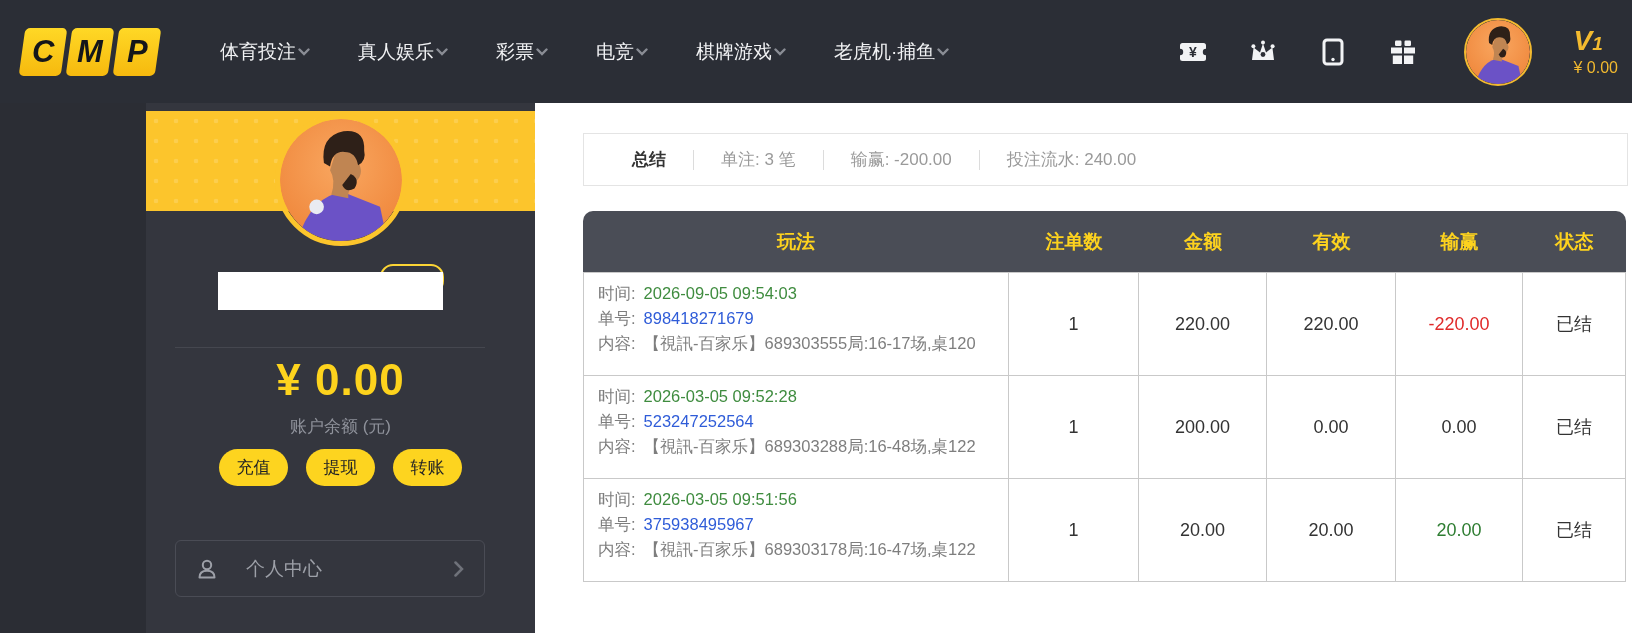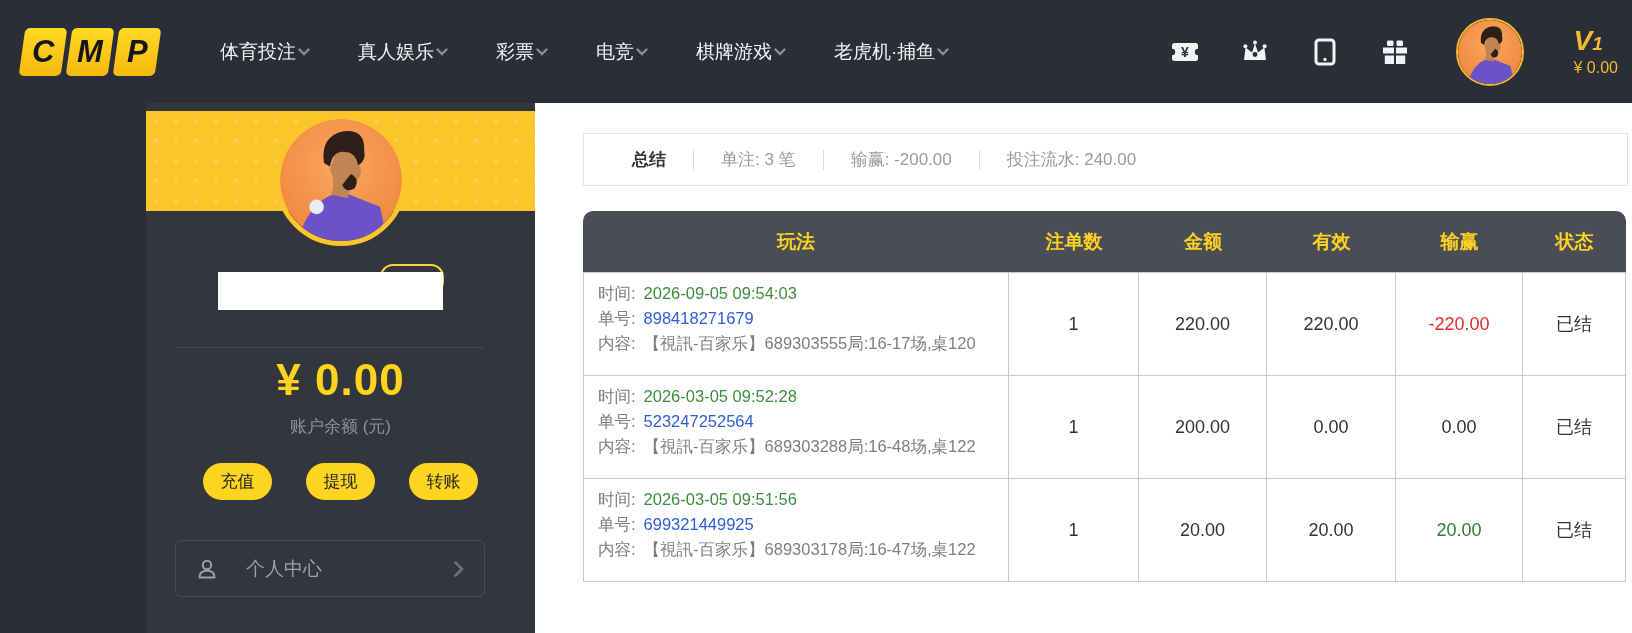--- a/index.html
+++ b/index.html
@@ -15,42 +15,42 @@
   .logo-block span{transform:skewX(8deg);font-weight:900;font-style:italic;font-size:31px;color:#15161a;}
   .nav{display:flex;gap:48px;margin-left:62px;align-items:center;}
   .nav-item{display:flex;align-items:center;gap:2px;cursor:pointer;}
   .nav-item .lbl{color:#f1f2f4;font-size:19px;}
   .caret{width:12px;height:8px;display:block;}
   .hright{margin-left:auto;display:flex;align-items:center;gap:40px;padding-right:14px;}
   .hicon{width:30px;height:28px;cursor:pointer;display:block;}
   .avatar{width:64px;height:64px;border-radius:50%;border:2px solid #f3ba2f;overflow:hidden;
           margin-left:6px;cursor:pointer;flex:none;}
   .avatar svg{display:block;width:100%;height:100%;}
-  .vipbox{display:flex;flex-direction:column;line-height:1.1;margin-left:10px;}
+  .vipbox{display:flex;flex-direction:column;line-height:1.1;margin-left:2px;}
   .viplevel{color:#f3ba2f;font-style:italic;font-weight:900;}
   .viplevel .v{font-size:28px;} .viplevel .n{font-size:19px;}
   .hbalance{color:#f3ba2f;font-size:16px;margin-top:2px;white-space:nowrap;}
 
   
   .leftcol{position:absolute;left:0;top:103px;width:146px;height:530px;background:#2b2d34;}
   .sidebar{position:absolute;left:146px;top:103px;width:389px;height:530px;background:#34363e;}
   .banner{position:absolute;left:0;top:8px;width:100%;height:100px;background:#fcc52c;
           background-image:radial-gradient(rgba(255,255,255,0.16) 2px,transparent 2.6px);
           background-size:20px 20px;}
   .s-avatar{position:absolute;left:50%;top:11px;transform:translateX(-50%);width:132px;height:132px;
             border-radius:50%;border:5px solid #fcc52c;box-sizing:border-box;overflow:hidden;z-index:3;}
   .s-avatar svg{display:block;width:100%;height:100%;}
   .badge-peek{position:absolute;left:234px;top:161px;width:60px;height:26px;border:2px solid #fcd535;
               border-radius:13px;z-index:1;}
   .name-mask{position:absolute;left:72px;top:169px;width:225px;height:38px;background:#ffffff;z-index:2;}
   .s-divider{position:absolute;left:29px;top:244px;width:310px;height:1px;background:#45474f;}
   .s-balance{position:absolute;left:0;top:252px;width:100%;text-align:center;color:#fdd31d;
              font-size:44px;font-weight:bold;letter-spacing:1px;}
   .s-balance-label{position:absolute;left:0;top:312px;width:100%;text-align:center;color:#8f929b;font-size:17px;}
-  .s-actions{position:absolute;left:0;top:360px;width:100%;display:flex;justify-content:center;gap:34px;}
+  .s-actions{position:absolute;left:0;top:346px;width:100%;display:flex;justify-content:center;gap:18px;}
   .s-btn{width:69px;height:37px;border:none;border-radius:19px;background:#fdd41f;color:#1e2026;
          font-size:17px;font-family:inherit;cursor:pointer;}
   .personal{position:absolute;left:29px;top:437px;width:310px;height:57px;border:1px solid #4a4c55;
             border-radius:6px;box-sizing:border-box;display:flex;align-items:center;padding:0 20px;cursor:pointer;}
   .personal .plabel{color:#9da0a8;font-size:19px;margin-left:28px;}
   .personal .chev{margin-left:auto;width:10px;height:16px;}
 
   
   .summary{position:absolute;left:583px;top:133px;width:1045px;height:53px;background:#fff;
            border:1px solid #e4e4e4;box-sizing:border-box;display:flex;align-items:center;padding-left:48px;}
@@ -263,21 +263,21 @@
         <div class="cell-num">1</div>
         <div class="cell-num">200.00</div>
         <div class="cell-num">0.00</div>
         <div class="cell-num wl-even">0.00</div>
         <div class="cell-num">已结</div>
       </div>
 
       <div class="t-row">
         <div class="cell-play">
           <div><span class="lab">时间:</span><span class="val-time">2026-03-05 09:51:56</span></div>
-          <div><span class="lab">单号:</span><span class="val-order">699321449925</span></div>
+          <div><span class="lab">单号:</span><span class="val-order">375938495967</span></div>
           <div><span class="lab">内容:</span><span>【視訊-百家乐】689303178局:16-47场,桌122</span></div>
         </div>
         <div class="cell-num">1</div>
         <div class="cell-num">20.00</div>
         <div class="cell-num">20.00</div>
         <div class="cell-num wl-win">20.00</div>
         <div class="cell-num">已结</div>
       </div>
 
     </div>

